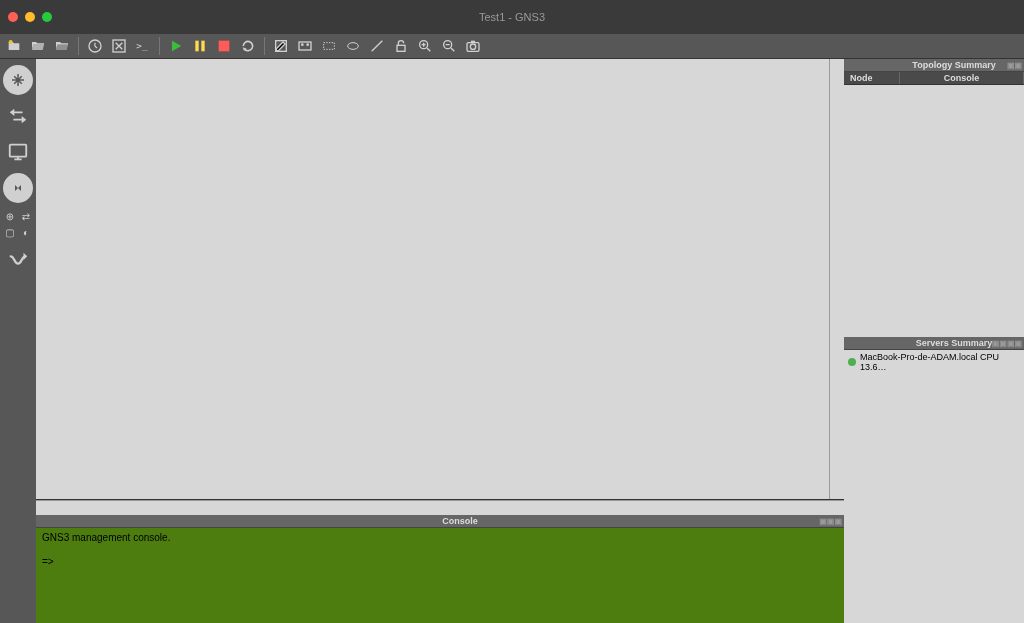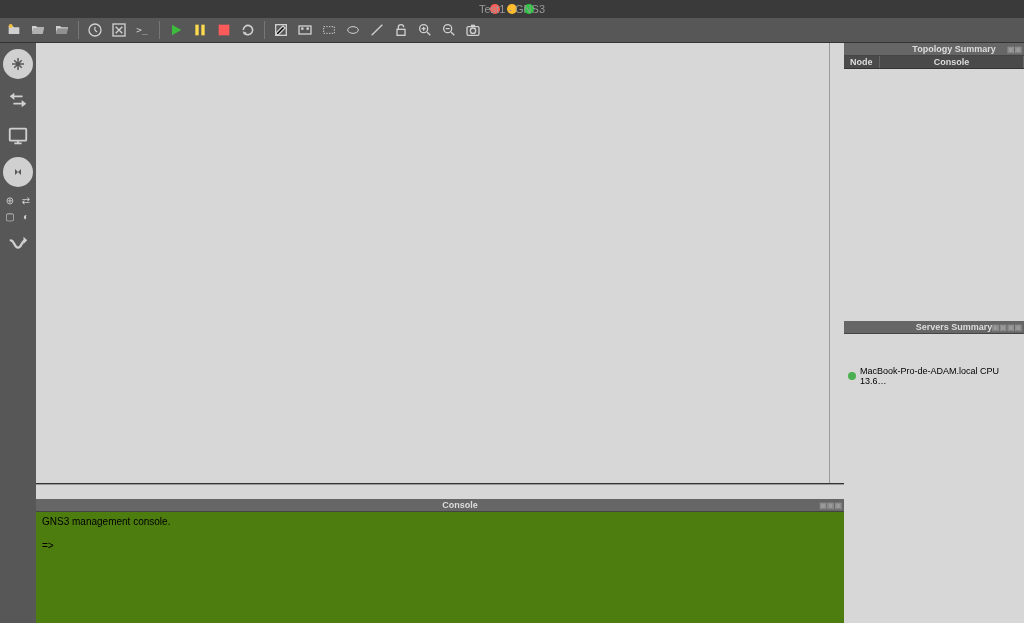--- a/index.html
+++ b/index.html
@@ -6,27 +6,26 @@
     body {
       font-family: -apple-system, Helvetica, Arial, sans-serif;
       background: #4a4a4a;
       width: 1024px;
       height: 623px;
       overflow: hidden;
       font-size: 11px;
       color: #ccc;
     }
     .window-titlebar {
-      height: 18px;
+      height: 34px;
       background: #3a3a3a;
       display: flex;
       align-items: center;
       padding: 0 8px;
       position: relative;
-      justify-content: center;
     }
     .traffic-lights { display: flex; gap: 7px; align-items: center; }
     .traffic-light { width: 10px; height: 10px; border-radius: 50%; }
     .tl-red { background: #ff5f56; }
     .tl-yellow { background: #ffbd2e; }
     .tl-green { background: #27c93f; }
     .window-title {
       position: absolute;
       left: 50%;
       transform: translateX(-50%);
@@ -172,34 +171,33 @@
       background: #4a4a4a;
       font-size: 9px;
       font-weight: bold;
       color: #ddd;
       border-bottom: 1px solid #333;
     }
     .topology-header-row .col {
       padding: 1px 6px;
       border-right: 1px solid #666;
     }
-    .col-node { width: 36px; }
+    .col-node { width: 56px; }
     .col-console { flex: 1; text-align: center; }
     .panel-body {
       flex: 1;
       background: #d7d7d7;
     }
     .server-item {
       display: flex;
       align-items: center;
       gap: 4px;
-      padding: 16px 4px;
+      padding: 2px 4px;
       color: #000;
       font-size: 9px;
-      margin-top: 16px;
     }
     .status-dot {
       width: 8px; height: 8px; border-radius: 50%;
       background: #4caf50;
       flex-shrink: 0;
     }
     .play-icon { fill: #3dbb3d; }
     .pause-rect { fill: #ffdb4d; }
     .stop-rect { fill: #ff5a5a; }
   </style>

